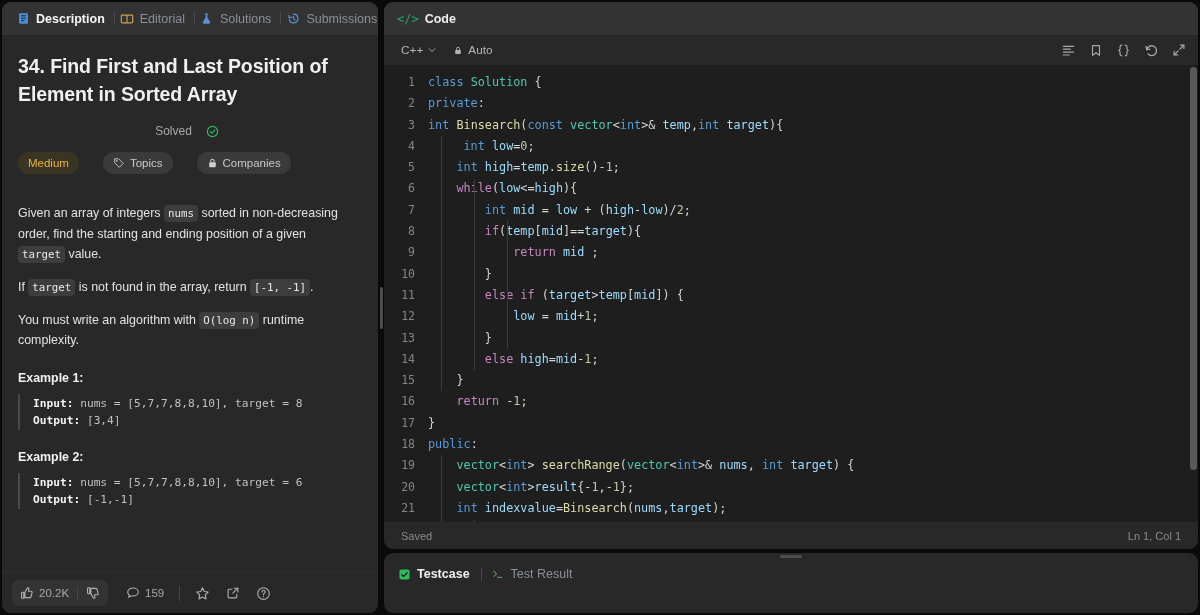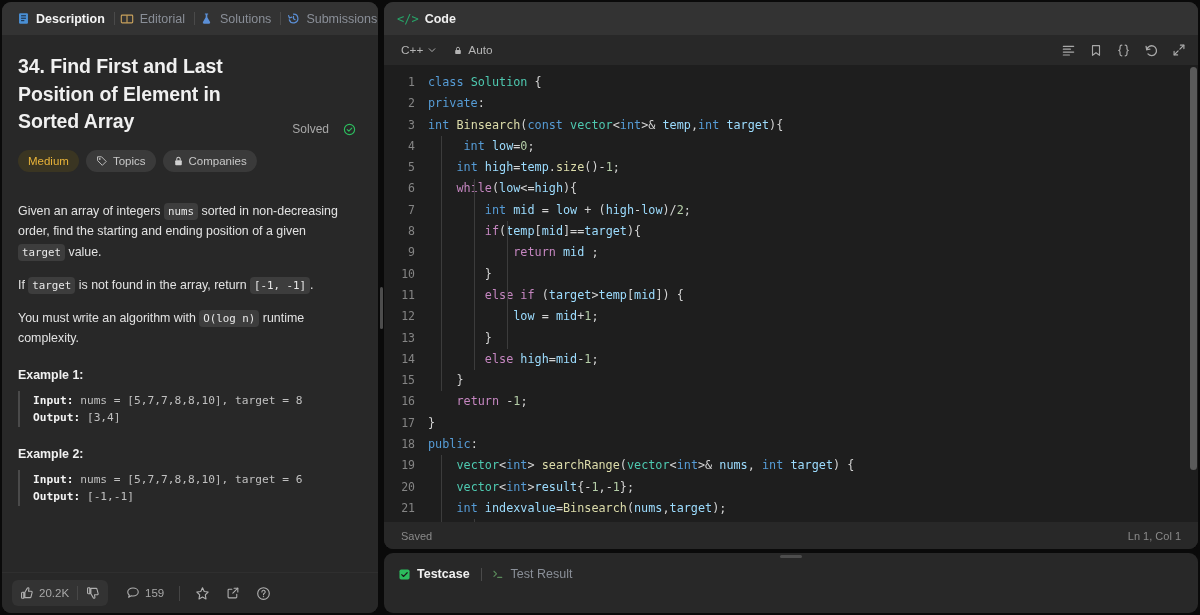--- a/index.html
+++ b/index.html
@@ -55,22 +55,23 @@
   .tab-ico svg { display: block; }
 
   .left-body {
     flex: 1;
     overflow: hidden;
     padding: 18px 22px 0 16px;
     position: relative;
   }
   .prob-title-row {
     display: flex;
-    align-items: flex-end;
+    align-items: center;
     gap: 10px;
+    flex-direction: column;
   }
   .prob-title {
     font-size: 19.5px;
     font-weight: bold;
     color: #f0f0f0;
     line-height: 1.42;
     letter-spacing: -0.1px;
     flex: 1;
   }
   .solved-badge {
@@ -78,21 +79,21 @@
     align-items: center;
     gap: 14px;
     font-size: 12px;
     color: #a8a8a8;
     margin-top: 6px;
     white-space: nowrap;
     flex: none;
   }
   .solved-check { width: 13px; height: 13px; flex: none; }
 
-  .pill-row { display: flex; gap: 7px; margin-top: 14px; }
+  .pill-row { display: flex; gap: 24px; margin-top: 14px; }
   .pill {
     display: inline-flex; align-items: center; gap: 5px;
     height: 22px; padding: 0 10px;
     border-radius: 11px;
     background: #3a3a3a;
     font-size: 11.5px;
     color: #c8c8c8;
     cursor: pointer;
     white-space: nowrap;
   }

